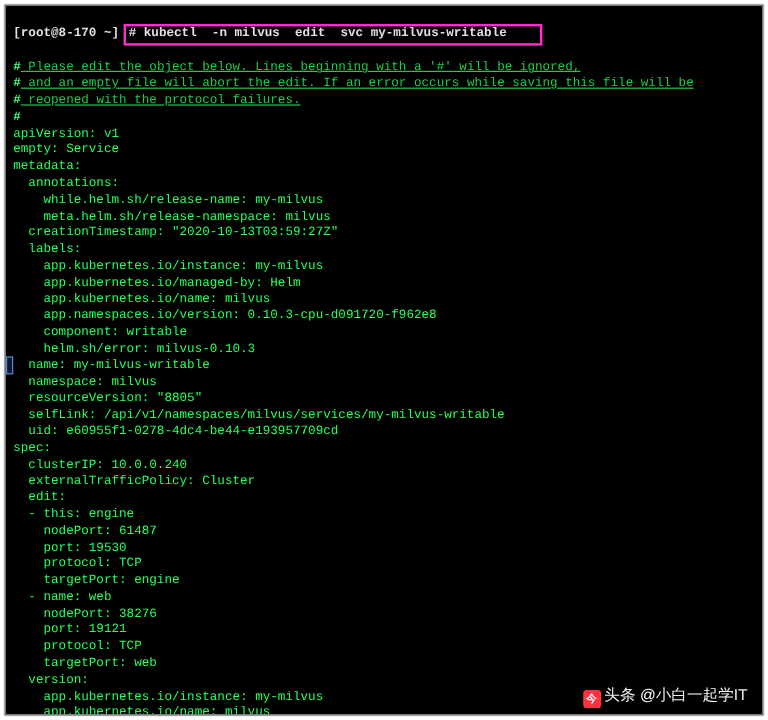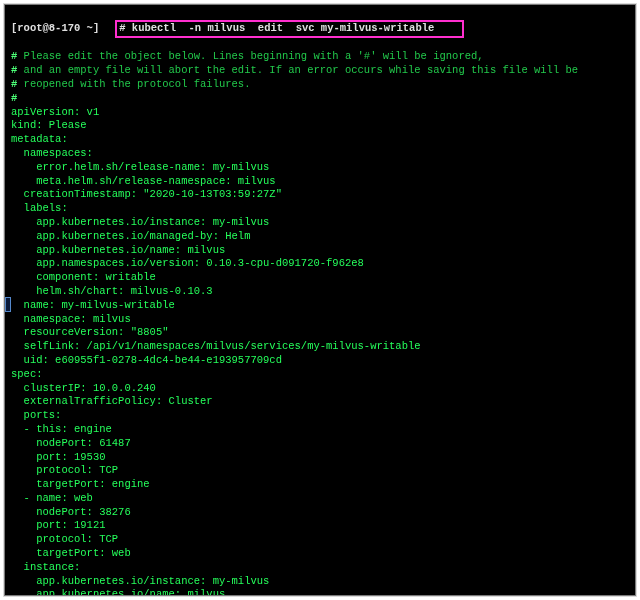--- a/index.html
+++ b/index.html
@@ -24,28 +24,28 @@
   .term {
     position: relative;
     padding: 2px 6px 6px 6px;
     font-size: 10.5px;
     line-height: 13.8px;
     color: #25ff5b;
     white-space: pre;
     letter-spacing: 0px;
   }
   .green       { color: #25ff5b; text-align: right; }
-  .dimgreen    { color: #22c94b; }
+  .dimgreen    { color: #22c94b; text-decoration: underline; }
   .brightgreen { color: #4cff77; font-weight: bold; }
   .white       { color: #e0e0e0; font-weight: bold; }
   .pinkbox {
     border: 2px solid #ff2fcf;
     display: inline-block;
     padding: 0 2px;
-    margin: -1px 16px;
+    margin: -1px 4px;
   }
   .cursor {
     position: absolute;
     left: 0;
     top: 292px;
     width: 4px;
     height: 13px;
     background: #0a1a3a;
     border: 1px solid #5589cc;
   }
@@ -78,59 +78,63 @@
 
 <div class="frame">
   <div class="term">
 <span class="white">[root@8-170 ~]</span><span class="pinkbox"><span class="white">#</span><span class="white"> kubectl  -n milvus  edit  svc my-milvus-writable    </span></span>
 
 <span class="brightgreen">#</span><span class="dimgreen"> Please edit the object below. Lines beginning with a '#' will be ignored,</span>
 <span class="brightgreen">#</span><span class="dimgreen"> and an empty file will abort the edit. If an error occurs while saving this file will be</span>
 <span class="brightgreen">#</span><span class="dimgreen"> reopened with the protocol failures.</span>
 <span class="brightgreen">#</span><span class="dimgreen"></span>
 <span class="green">apiVersion: v1</span>
-<span class="green">kind: Please</span>
+<span class="green">empty: Service</span>
 <span class="green">metadata:</span>
-<span class="green">  namespaces:</span>
-<span class="green">    error.helm.sh/release-name: my-milvus</span>
+<span class="green">  annotations:</span>
+<span class="green">    while.helm.sh/release-name: my-milvus</span>
 <span class="green">    meta.helm.sh/release-namespace: milvus</span>
 <span class="green">  creationTimestamp: "2020-10-13T03:59:27Z"</span>
 <span class="green">  labels:</span>
 <span class="green">    app.kubernetes.io/instance: my-milvus</span>
 <span class="green">    app.kubernetes.io/managed-by: Helm</span>
 <span class="green">    app.kubernetes.io/name: milvus</span>
 <span class="green">    app.namespaces.io/version: 0.10.3-cpu-d091720-f962e8</span>
 <span class="green">    component: writable</span>
-<span class="green">    helm.sh/chart: milvus-0.10.3</span>
+<span class="green">    helm.sh/error: milvus-0.10.3</span>
 <span class="green">  name: my-milvus-writable</span>
 <span class="green">  namespace: milvus</span>
 <span class="green">  resourceVersion: "8805"</span>
 <span class="green">  selfLink: /api/v1/namespaces/milvus/services/my-milvus-writable</span>
 <span class="green">  uid: e60955f1-0278-4dc4-be44-e193957709cd</span>
 <span class="green">spec:</span>
 <span class="green">  clusterIP: 10.0.0.240</span>
 <span class="green">  externalTrafficPolicy: Cluster</span>
-<span class="green">  ports:</span>
+<span class="green">  edit:</span>
 <span class="green">  - this: engine</span>
 <span class="green">    nodePort: 61487</span>
 <span class="green">    port: 19530</span>
 <span class="green">    protocol: TCP</span>
 <span class="green">    targetPort: engine</span>
 <span class="green">  - name: web</span>
 <span class="green">    nodePort: 38276</span>
 <span class="green">    port: 19121</span>
 <span class="green">    protocol: TCP</span>
 <span class="green">    targetPort: web</span>
-<span class="green">  instance:</span>
+<span class="green">  version:</span>
 <span class="green">    app.kubernetes.io/instance: my-milvus</span>
 <span class="green">    app.kubernetes.io/name: milvus</span>
 
 
 
 
 
 
 
 
     <div class="cursor"></div>
   </div>
 
+  <div class="watermark">
+    <span class="wm-logo">今</span><span>头条</span>
+    <span class="wm-at">@</span><span>小白一起学IT</span>
+  </div>
 </div>
 
 </body></html>

